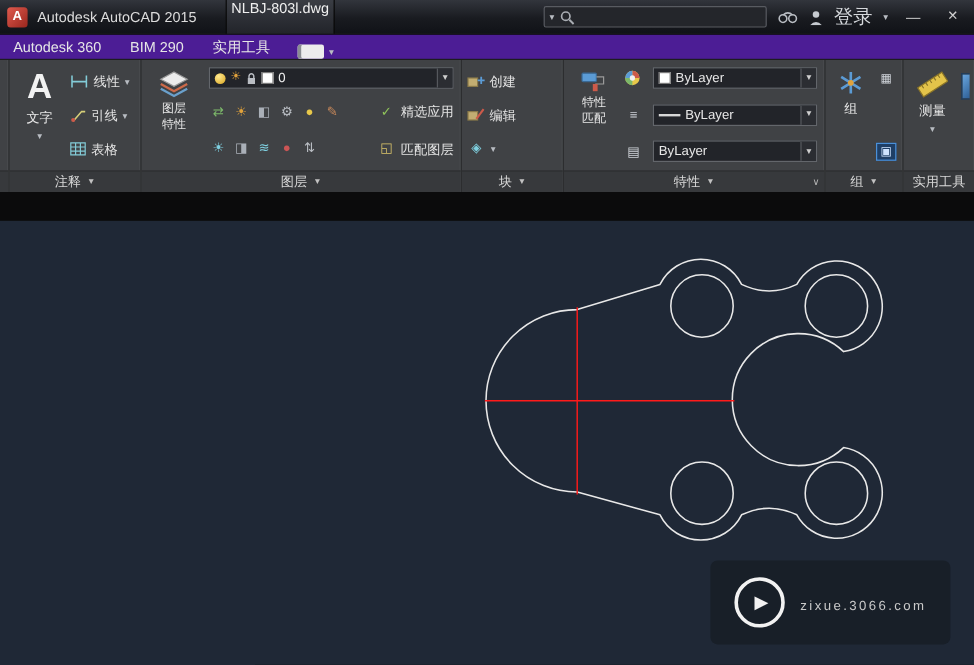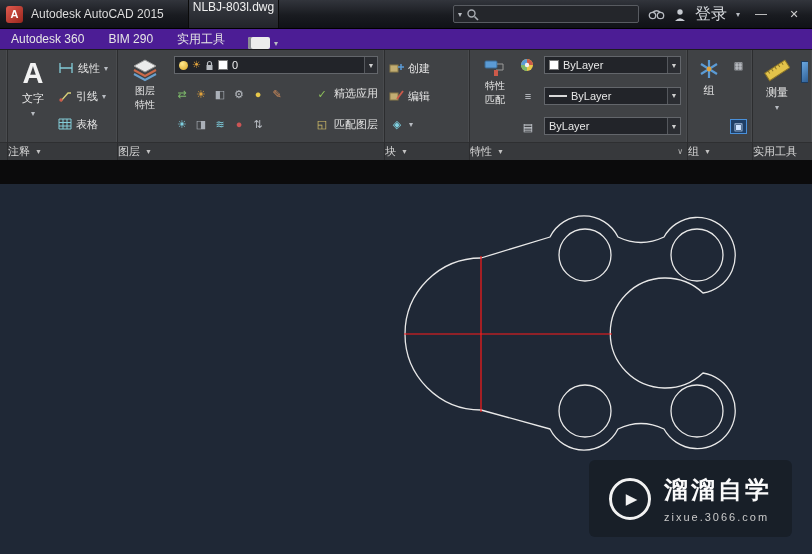--- a/index.html
+++ b/index.html
@@ -65,21 +65,21 @@
   .panel {
     display: flex; flex-direction: column;
     border-right: 1px solid #2c2d2f;
     box-shadow: inset -1px 0 0 rgba(255,255,255,0.05);
     overflow: hidden; flex: 0 0 auto;
   }
   .panel-content { height: 92px; display: flex; gap: 4px; padding: 3px 4px; }
   .panel-footer {
     height: 18px; background: #37393c; border-top: 1px solid #2e2f31;
     color: #d8d8d8; font-size: 11px;
-    display: flex; align-items: center; justify-content: flex-start; gap: 5px;
+    display: flex; align-items: center; justify-content: center; gap: 5px;
     position: relative;
   }
   .fcaret { font-size: 7px; color: #c2c2c2; }
   .launcher { position: absolute; right: 4px; font-size: 8px; color: #b5b5b5; }
 
   .bigbtn {
     display: flex; flex-direction: column; align-items: center;
     padding-top: 5px; gap: 3px; color: #e8e8e8; font-size: 11px; flex: 0 0 auto;
   }
   .big-a { font-size: 29px; line-height: 30px; font-weight: bold; color: #f2f2f2; }
@@ -412,21 +412,20 @@
   </div>
 
   <div class="workspace">
     <div class="tabstrip"></div>
     <div class="canvas" style="background: rgb(31, 40, 54);">
       <div class="watermark">
         <div class="wm-logo">
           <span class="wm-play">▶</span>
         </div>
         <div class="wm-text">
-          <div class="wm-title">溜溜自学</div>
           <div class="wm-url">zixue.3066.com</div>
         </div>
       </div>
     </div>
     <svg id="drawing-svg" class="drawsvg" width="812" height="394" viewBox="0 160 812 394">
         <path d="M 481 258 L 550 237 A 38 38 0 0 1 618 237 Q 641 248 664 237 A 38 38 0 1 1 703 293 A 55 55 0 1 0 703 373 A 38 38 0 1 1 664 429 Q 641 418 618 429 A 38 38 0 0 1 550 429 L 481 410 A 76 76 0 0 1 481 258 Z" fill="none" stroke="#e8e8e8" stroke-width="1.3" stroke-linejoin="round"></path>
         <circle cx="585" cy="255" r="26" fill="none" stroke="#e8e8e8" stroke-width="1.3"></circle>
         <circle cx="697" cy="255" r="26" fill="none" stroke="#e8e8e8" stroke-width="1.3"></circle>
         <circle cx="585" cy="411" r="26" fill="none" stroke="#e8e8e8" stroke-width="1.3"></circle>
         <circle cx="697" cy="411" r="26" fill="none" stroke="#e8e8e8" stroke-width="1.3"></circle>

